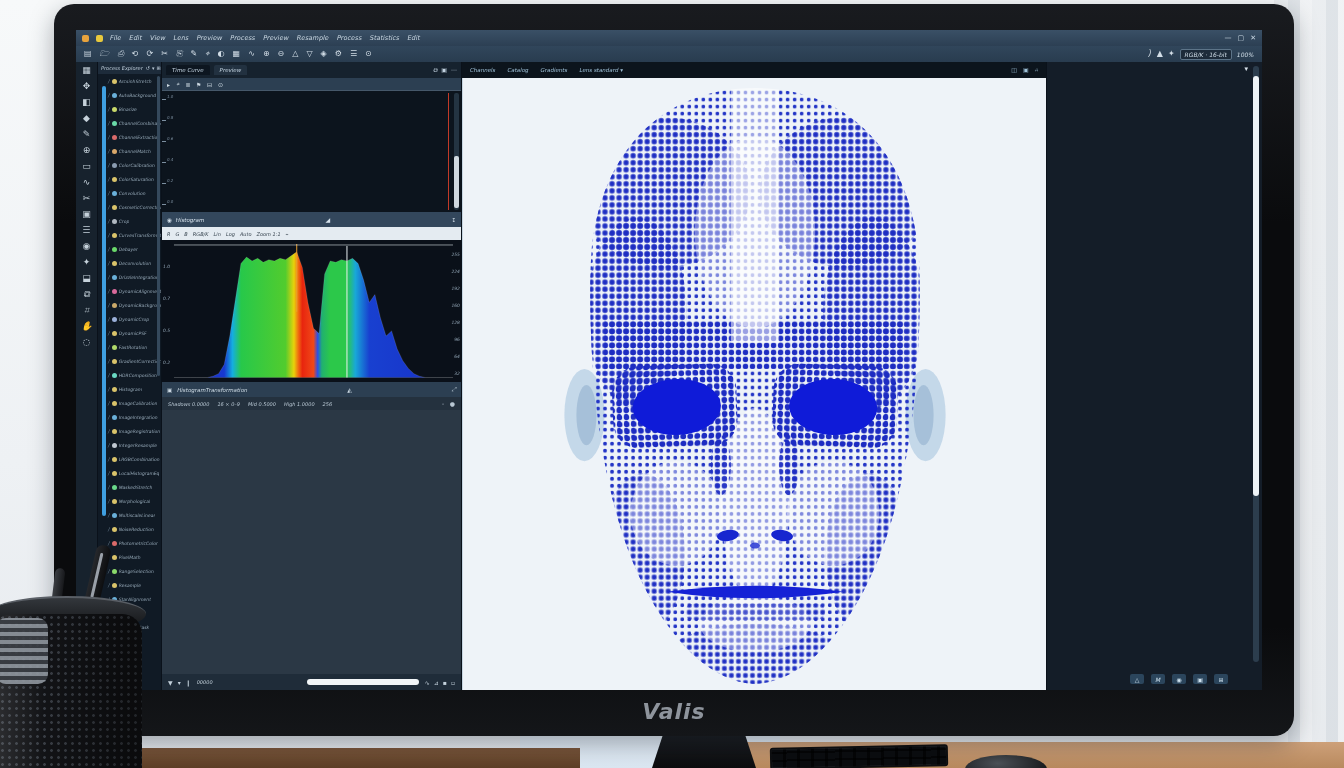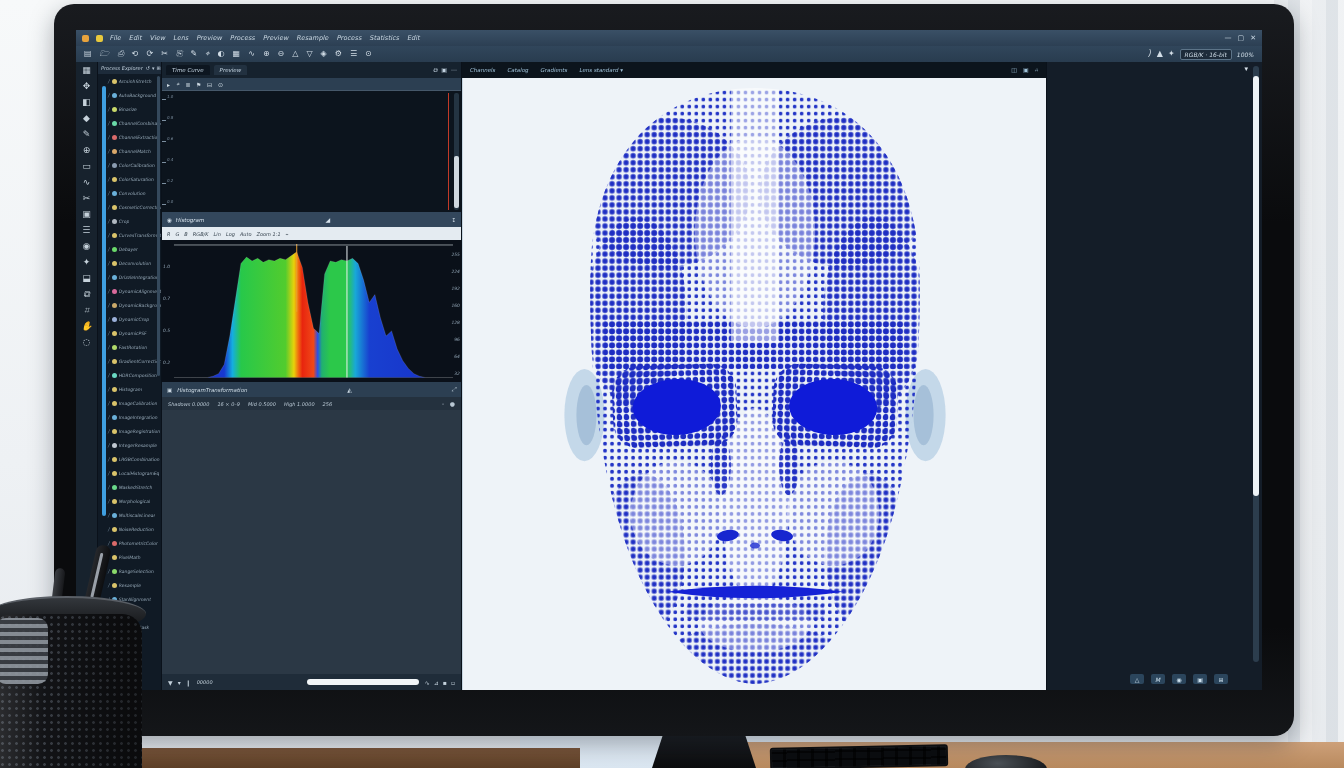--- a/index.html
+++ b/index.html
@@ -654,20 +654,21 @@
               <span class="chip">△</span>
               <span class="chip">M</span>
               <span class="chip">◉</span>
               <span class="chip">▣</span>
               <span class="chip">⊞</span>
             </div>
         </div>
 
       </div>
     </div>
+    <div class="brand">Valis</div>
   </div>
 
   <div class="penholder">
     <div class="pen1"></div>
     <div class="pen2"></div>
     <div class="ph-rim"></div>
     <div class="ph-body">
       <div class="ph-mesh"></div>
         <div class="ph-shine"></div>
     </div>

